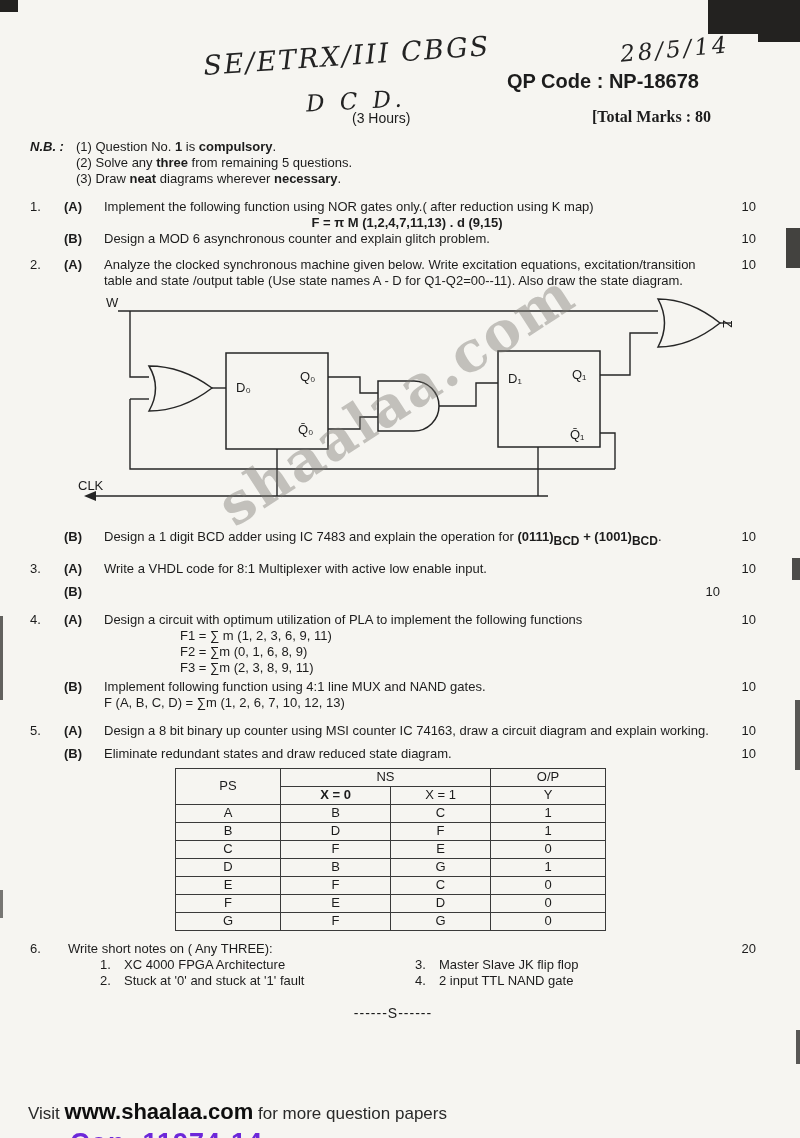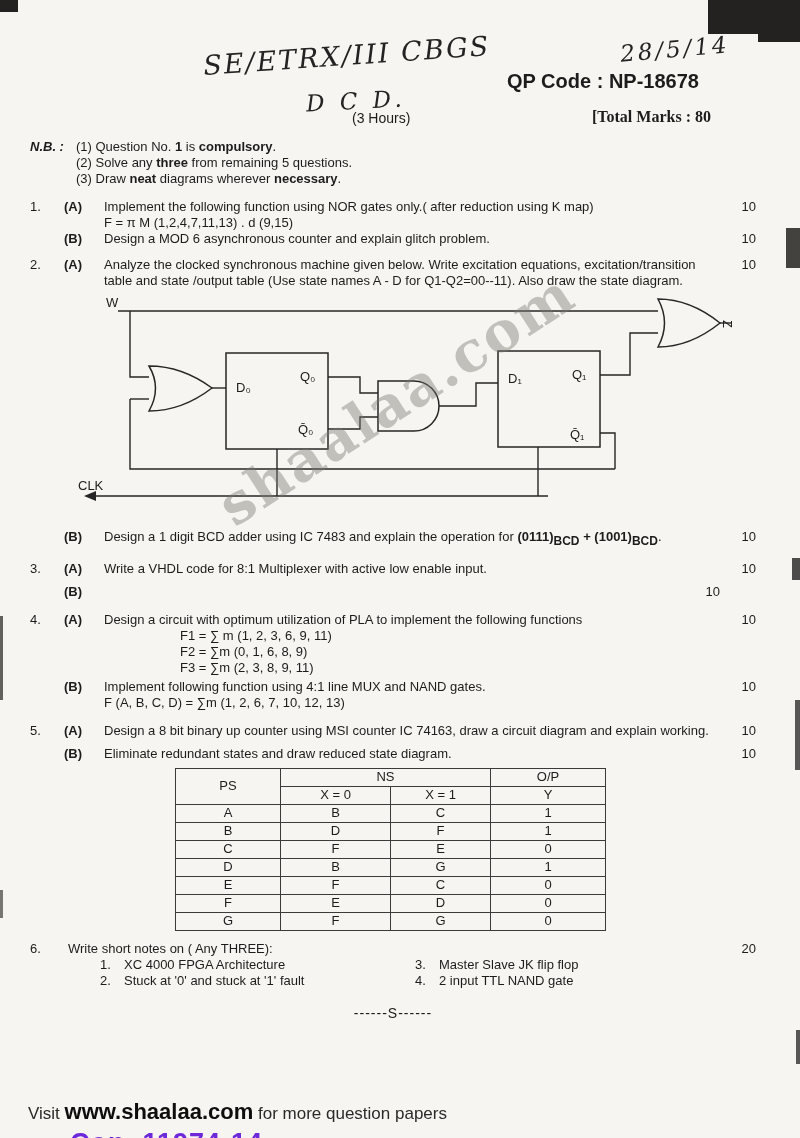--- a/index.html
+++ b/index.html
@@ -34,42 +34,42 @@
 
   .row { display:grid; grid-template-columns:34px 40px 1fr 36px; align-items:start; }
   .row.noPart { grid-template-columns:38px 1fr 36px; }
   .qnum {}
   .qpart { font-weight:bold; }
   .qtext { padding-right:10px; }
   .marks { text-align:right; }
 
   .mt12 { margin-top:12px; } .mt10 { margin-top:10px; } .mt7 { margin-top:7px; } .mt3 { margin-top:3px; }
 
-  .formula { font-weight:normal; }
+  .formula { font-weight:bold;text-align:center; }
   .findent { padding-left:76px; }
   sub.bcd { font-size:12px; font-weight:bold; }
 
   
   .circuit-wrap { position:relative; width:672px; height:236px; margin:2px 0 2px 48px; }
   svg text { font-family:"Liberation Sans", sans-serif; font-size:13px; fill:#1c1c1c; }
   .wm {
     position:absolute; left:88px; top:100px; width:460px;
     transform:rotate(-33deg);
     font-family:"DejaVu Serif", serif; font-weight:bold; font-size:56px;
     letter-spacing:2px; color:rgba(122,119,112,0.42);
     pointer-events:none; text-align:center;
   }
 
   
   table.st { border-collapse:collapse; margin:6px 0 0 145px; }
   table.st td {
     border:1px solid #3a3a3a; text-align:center; font-size:13px;
     height:18px; padding:0 6px;
   }
-  td.w-ps { width:105px; } td.w-x0 { width:110px; } td.w-x1 { width:100px; } td.w-y { width:115px; }
+  td.w-ps { width:105px; } td.w-x0 { width:110px;font-weight:bold; } td.w-x1 { width:100px; } td.w-y { width:115px; }
 
   
   .notes { display:flex; margin-left:70px; margin-top:0; }
   .ncol { width:315px; }
   .ncol .nitem { display:flex; }
   .ncol .nitem .nn { width:24px; }
 
   .sep { text-align:center; margin-top:16px; font-size:14px; letter-spacing:1px; }
 
   

